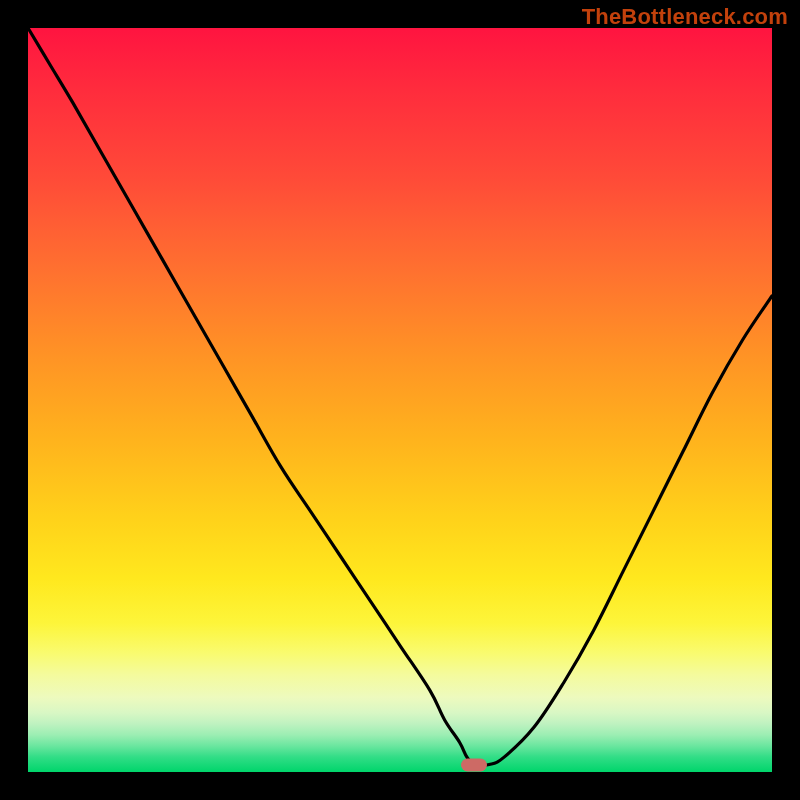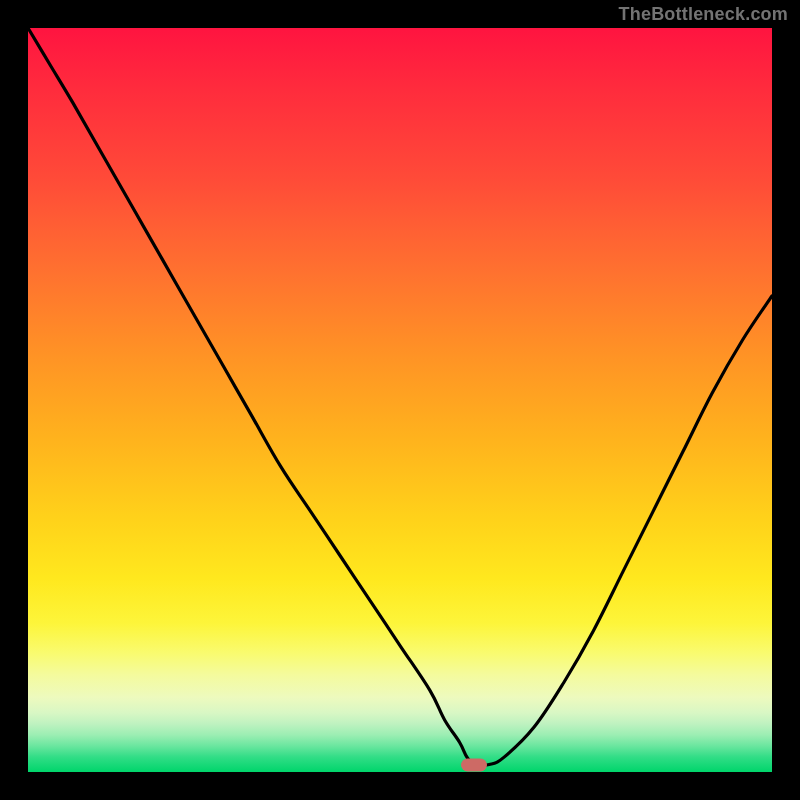--- a/index.html
+++ b/index.html
@@ -16,23 +16,23 @@
     top: 0;
     width: 800px;
     height: 800px;
     background: #000;
   }
   .watermark {
     position: absolute;
     top: 4px;
     right: 12px;
     font-family: Arial, Helvetica, sans-serif;
-    font-size: 18px;
+    font-size: 22px;
     font-weight: 600;
-    color: #737373;
+    color: #c2410c;
     letter-spacing: 0.2px;
   }
   .plot {
     position: absolute;
     left: 28px;
     top: 28px;
     width: 744px;
     height: 744px;
     background: linear-gradient(to bottom,
       #ff1440 0%,

